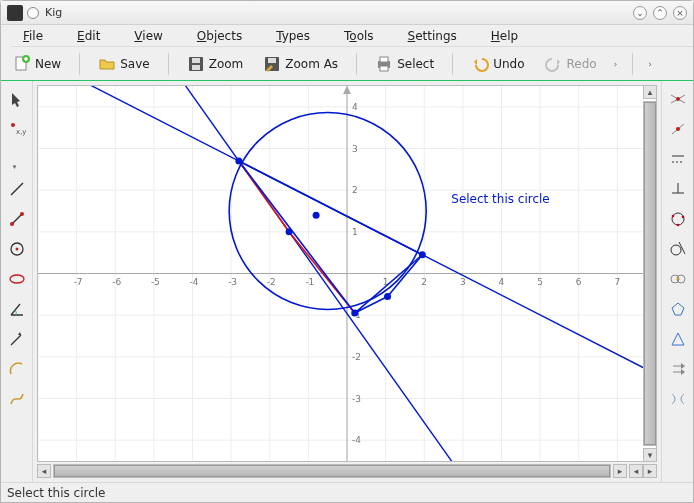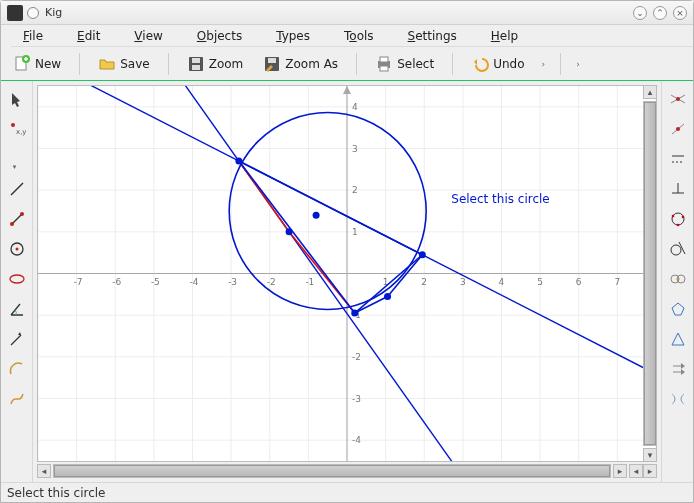--- a/index.html
+++ b/index.html
@@ -227,20 +227,29 @@
     </div>
     <div class="tsep"></div>
     <div class="tbtn">
       <span class="ic">
           <svg viewBox="0 0 18 18">
             <path d="M11 4a6 6 0 1 1-6 6" fill="none" stroke="#e8a020" stroke-width="2"></path>
             <path d="M3 7l3-3v6z" fill="#e8a020"></path>
           </svg>
         </span>
       <span>Undo</span>
+    </div>
+    <div class="tbtn disabled">
+      <span class="ic">
+          <svg viewBox="0 0 18 18">
+            <path d="M7 4a6 6 0 1 0 6 6" fill="none" stroke="#888" stroke-width="2"></path>
+            <path d="M15 7l-3-3v6z" fill="#888"></path>
+          </svg>
+        </span>
+      <span>Redo</span>
     </div>
     <span class="chev">›</span>
     <div class="tsep"></div>
     <span class="chev">›</span>
   </div>
 
   <div class="content">
 
     <div class="lefttools">
       <div class="tool">

